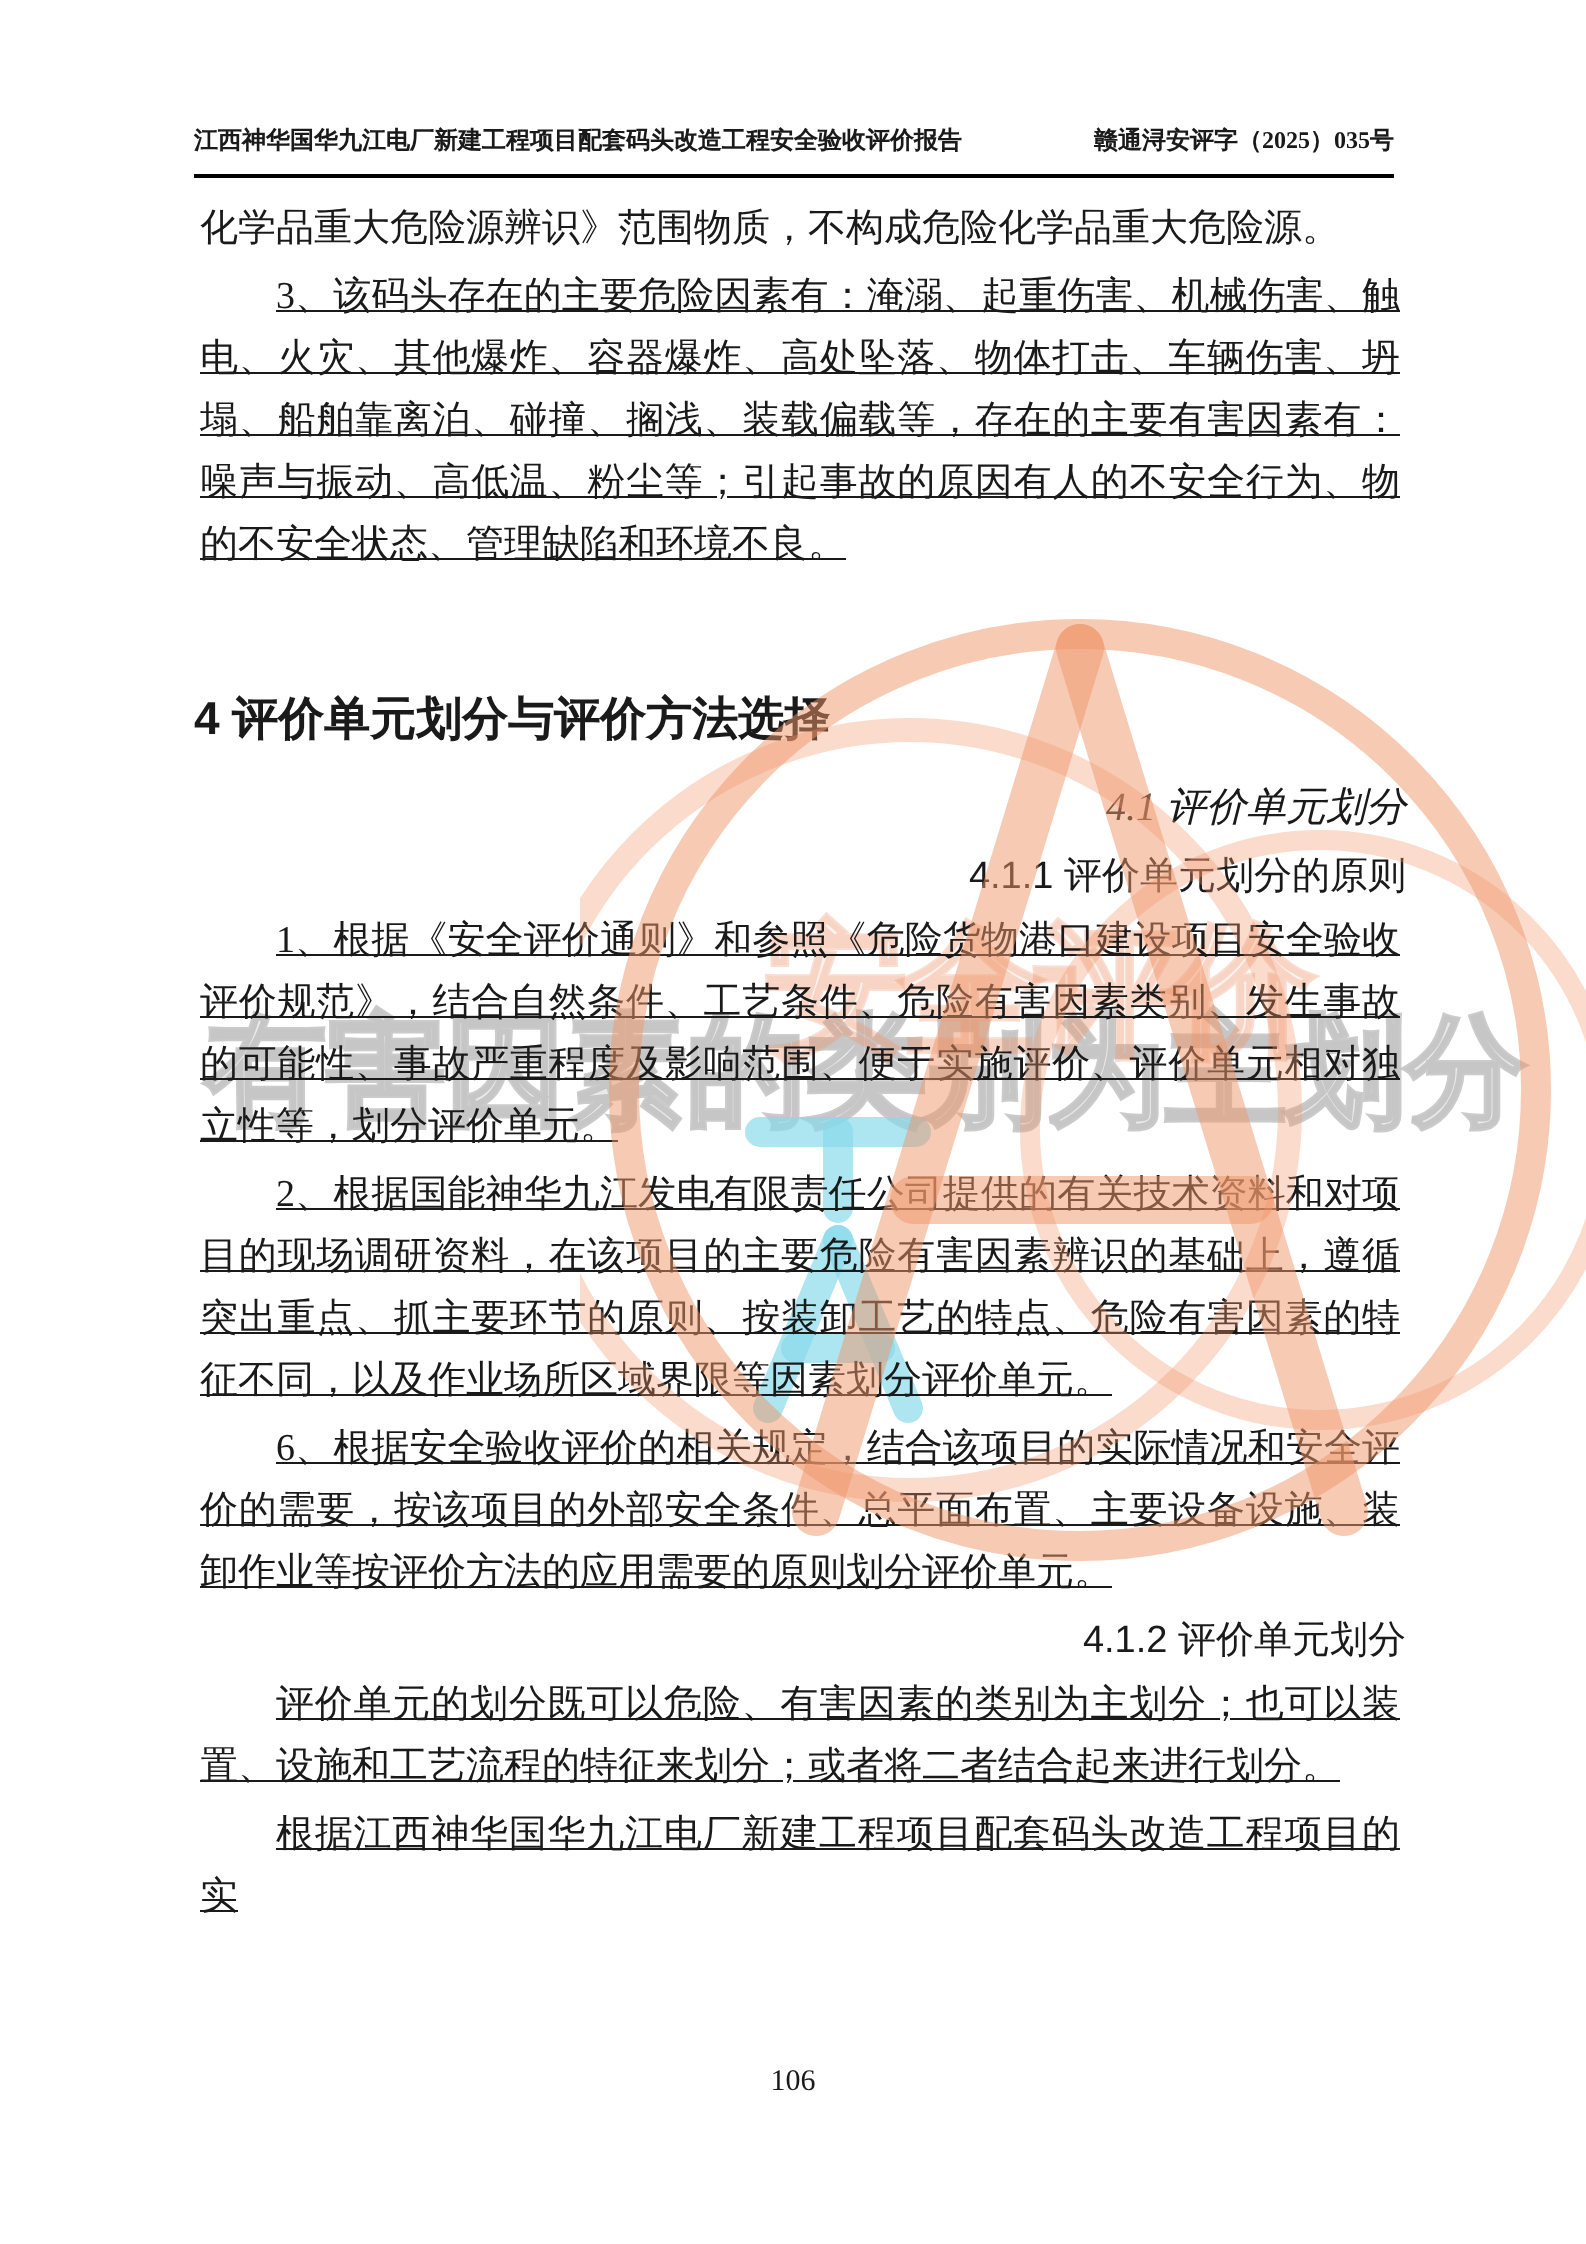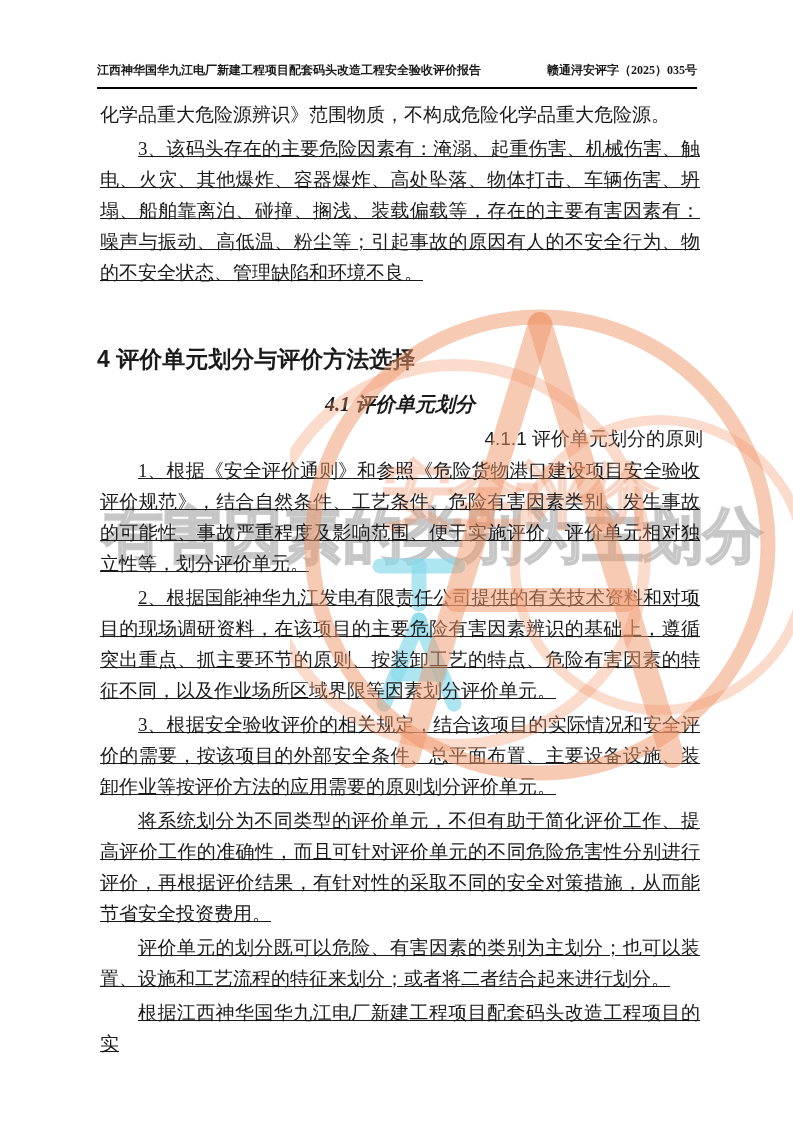--- a/index.html
+++ b/index.html
@@ -26,22 +26,22 @@
     font-size:19px;line-height:31px;text-align:justify;
     z-index:2;
   }
   .content p{margin:3px;}
   .indent{text-indent:2em;text-decoration:underline;}
   h1.sec{
     margin:56px 0 16px 0;font-size:23px;line-height:30px;font-weight:bold;
     font-family:"Liberation Sans","DejaVu Sans",sans-serif;text-align:left;
   }
   h2.sec{
-    margin:14px 0 0 0;font-size:20px;line-height:28px;font-weight:bold;
-    font-style:italic;text-align:center;
+    margin:14px 0 0 0;font-size:20px;line-height:28px;font-weight:normal;
+    font-style:italic;text-align:right;
   }
   h3.sec{
     margin:8px 0 0 0;font-size:19px;line-height:26px;font-weight:normal;
     font-family:"Liberation Sans","DejaVu Sans",sans-serif;text-align:right;
   }
   h3.sec.second{margin-top:6px;}
   
   .footer{
     position:absolute;left:0;top:1033px;width:793px;text-align:center;
     font-size:15px;z-index:4;
@@ -93,35 +93,38 @@
   <div class="content">
     <p>化学品重大危险源辨识》范围物质，不构成危险化学品重大危险源。</p>
     <p class="indent">3、该码头存在的主要危险因素有：淹溺、起重伤害、机械伤害、触电、火灾、其他爆炸、容器爆炸、高处坠落、物体打击、车辆伤害、坍塌、船舶靠离泊、碰撞、搁浅、装载偏载等，存在的主要有害因素有：噪声与振动、高低温、粉尘等；引起事故的原因有人的不安全行为、物的不安全状态、管理缺陷和环境不良。</p>
 
     <h1 class="sec">4 评价单元划分与评价方法选择</h1>
     <h2 class="sec">4.1 评价单元划分</h2>
     <h3 class="sec">4.1.1 评价单元划分的原则</h3>
 
     <p class="indent">1、根据《安全评价通则》和参照《危险货物港口建设项目安全验收评价规范》，结合自然条件、工艺条件、危险有害因素类别、发生事故的可能性、事故严重程度及影响范围、便于实施评价、评价单元相对独立性等，划分评价单元。</p>
     <p class="indent">2、根据国能神华九江发电有限责任公司提供的有关技术资料和对项目的现场调研资料，在该项目的主要危险有害因素辨识的基础上，遵循突出重点、抓主要环节的原则、按装卸工艺的特点、危险有害因素的特征不同，以及作业场所区域界限等因素划分评价单元。</p>
-    <p class="indent">3、根据安全验收评价的相关规定，结合该项目的实际情况和安全评价的需要，按该项目的外部安全条件、总平面布置、主要设备设施、装卸作业等按评价方法的应用需要的原则划分评价单元。</p>
+    <p class="indent">6、根据安全验收评价的相关规定，结合该项目的实际情况和安全评价的需要，按该项目的外部安全条件、总平面布置、主要设备设施、装卸作业等按评价方法的应用需要的原则划分评价单元。</p>
 
+    <h3 class="sec second">4.1.2 评价单元划分</h3>
 
-    <p class="indent">将系统划分为不同类型的评价单元，不但有助于简化评价工作、提高评价工作的准确性，而且可针对评价单元的不同危险危害性分别进行评价，再根据评价结果，有针对性的采取不同的安全对策措施，从而能节省安全投资费用。</p>
     <p class="indent">评价单元的划分既可以危险、有害因素的类别为主划分；也可以装置、设施和工艺流程的特征来划分；或者将二者结合起来进行划分。</p>
     <p class="indent">根据江西神华国华九江电厂新建工程项目配套码头改造工程项目的实</p>
   </div>
 
   <svg class="wm-logo" width="510" height="500" viewBox="0 0 510 500">
     <g fill="none">
       <circle cx="250" cy="245" r="228" stroke="rgba(239,149,105,0.50)" stroke-width="15"></circle>
       <circle cx="165" cy="255" r="190" stroke="rgba(239,149,105,0.34)" stroke-width="12"></circle>
       <circle cx="370" cy="265" r="145" stroke="rgba(239,149,105,0.34)" stroke-width="10"></circle>
       <g stroke="rgba(239,149,105,0.50)" stroke-width="24" stroke-linecap="round">
         <path d="M250,24 L118,456"></path>
         <path d="M250,24 L382,456"></path>
         <path d="M167,300 L335,300"></path>
       </g>
     </g>
   </svg>
 
+  <div class="footer">
+    <span>106</span>
+  </div>
 
 </div>
 
 </body></html>

